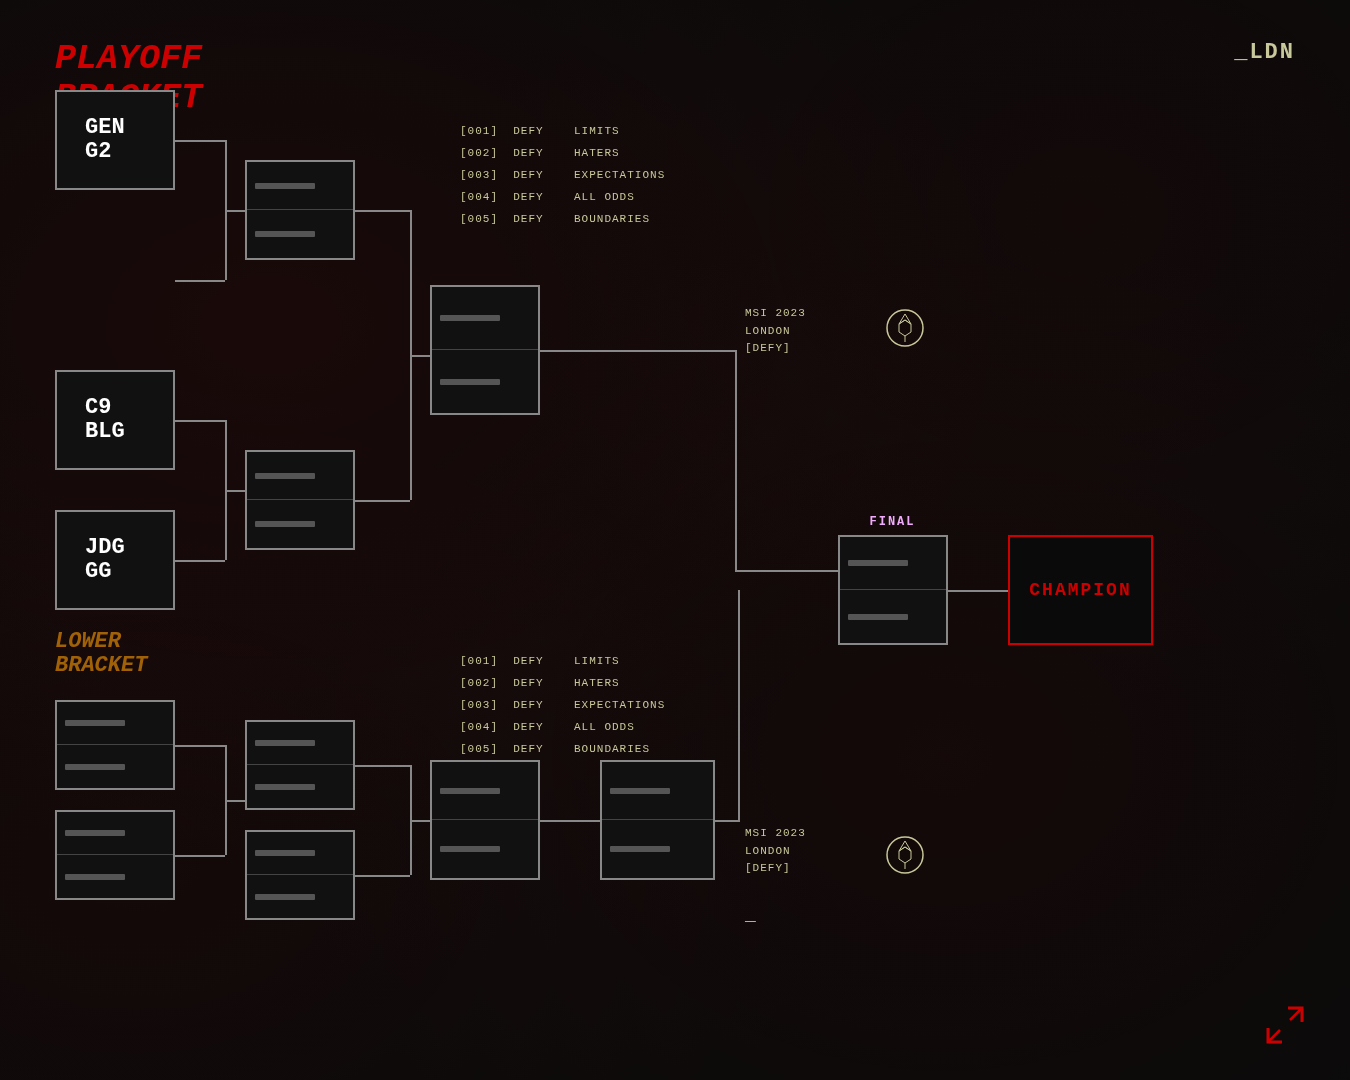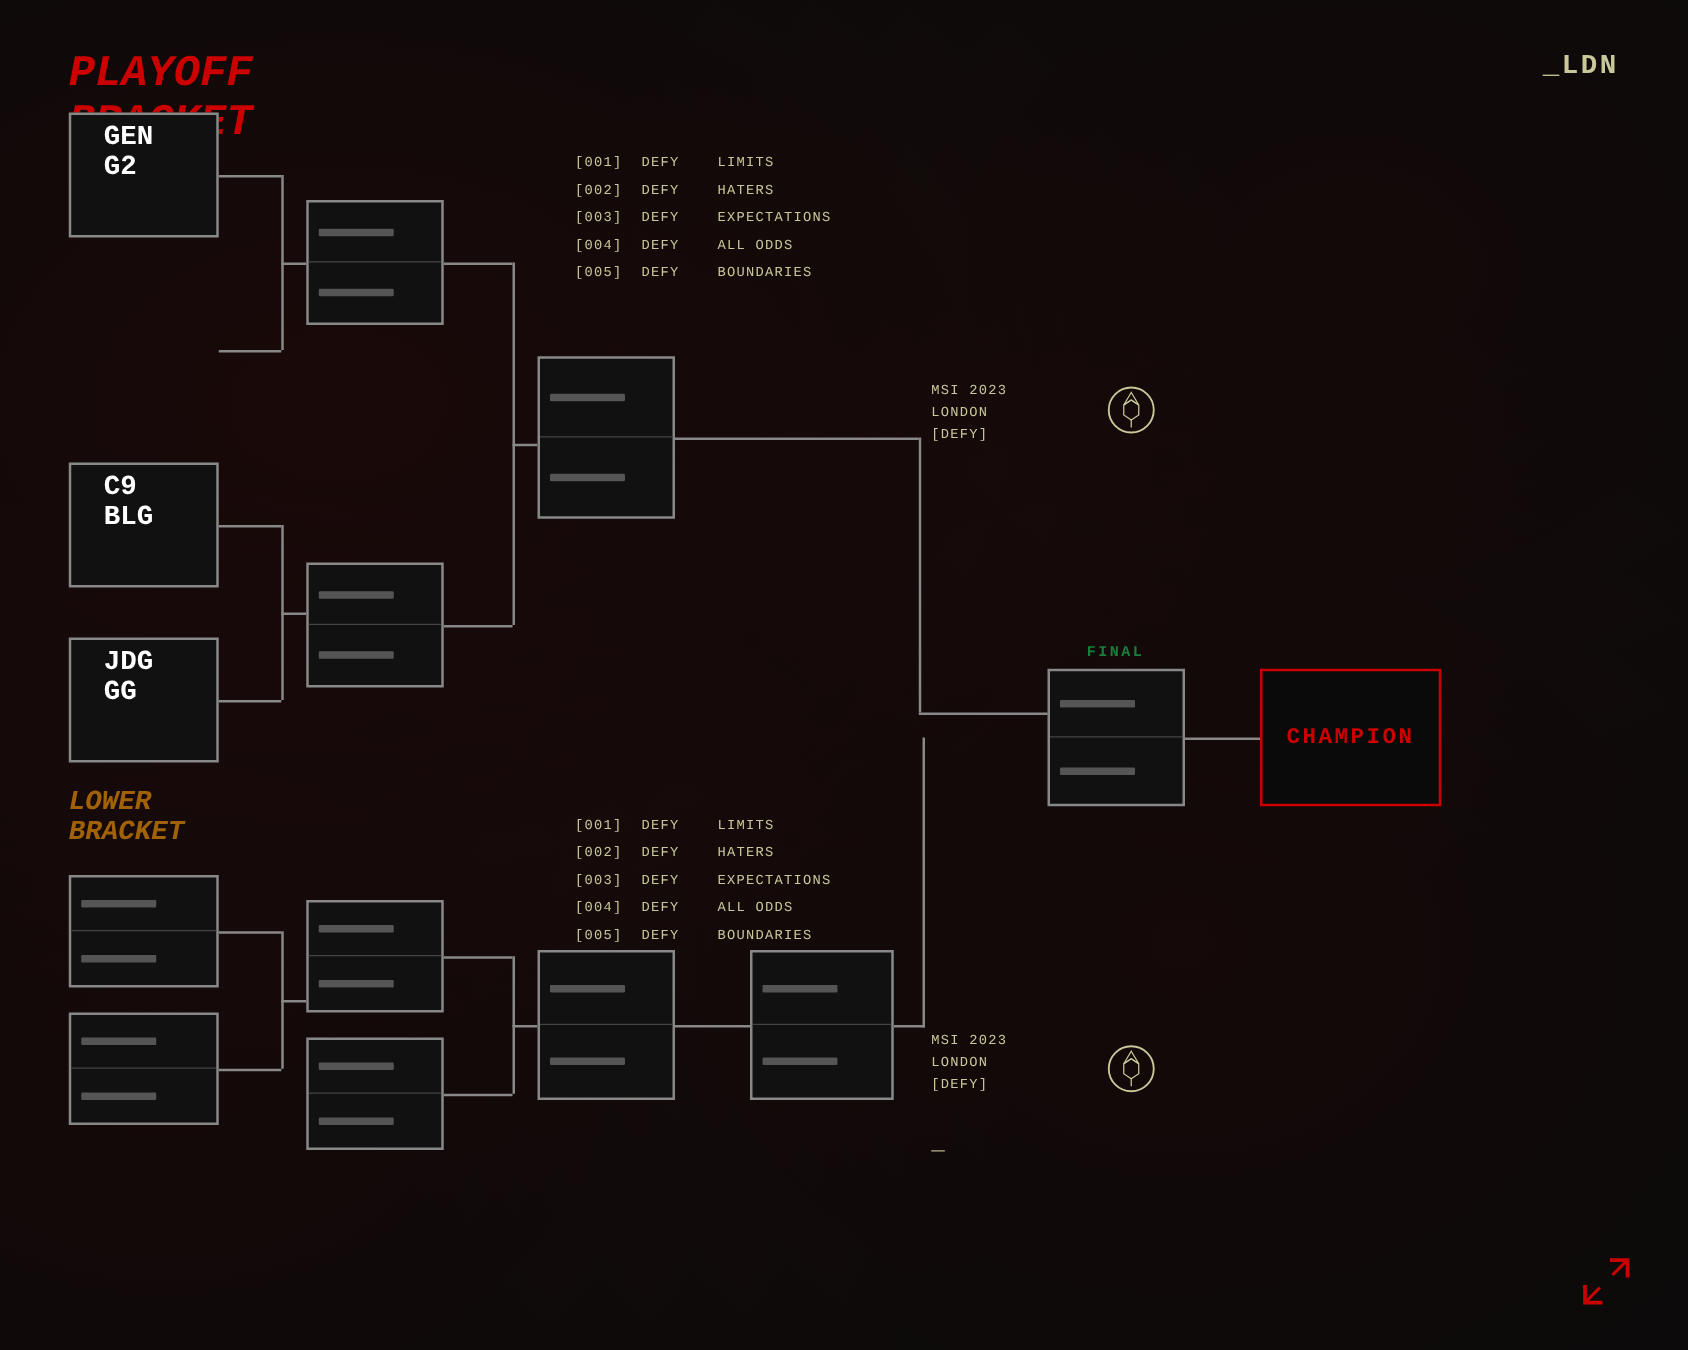--- a/index.html
+++ b/index.html
@@ -62,22 +62,23 @@
       position: absolute;
       border: 2px solid #888;
       background: #111;
     }
 
     .team-box-inner {
       width: 100%;
       height: 100%;
       display: flex;
       flex-direction: column;
-      justify-content: flex-start;
-      padding: 6px 26px;
+      justify-content: center;
+      padding: 6px 8px;
+      margin-left: 20px;
     }
 
     .team-name {
       font-size: 22px;
       font-weight: 900;
       color: #ffffff;
       text-transform: uppercase;
       line-height: 1.1;
     }
 
@@ -132,21 +133,21 @@
     .final-box {
       position: absolute;
       border: 2px solid #888;
       background: #111;
     }
 
     .final-label {
       position: absolute;
       font-size: 12px;
       font-weight: 700;
-      color: #15803d;
+      color: #f0abfc;
       letter-spacing: 2px;
       text-align: center;
     }
 
     
     .champion-box {
       position: absolute;
       border: 2px solid #cc0000;
       background: #0a0a0a;
       display: flex;

